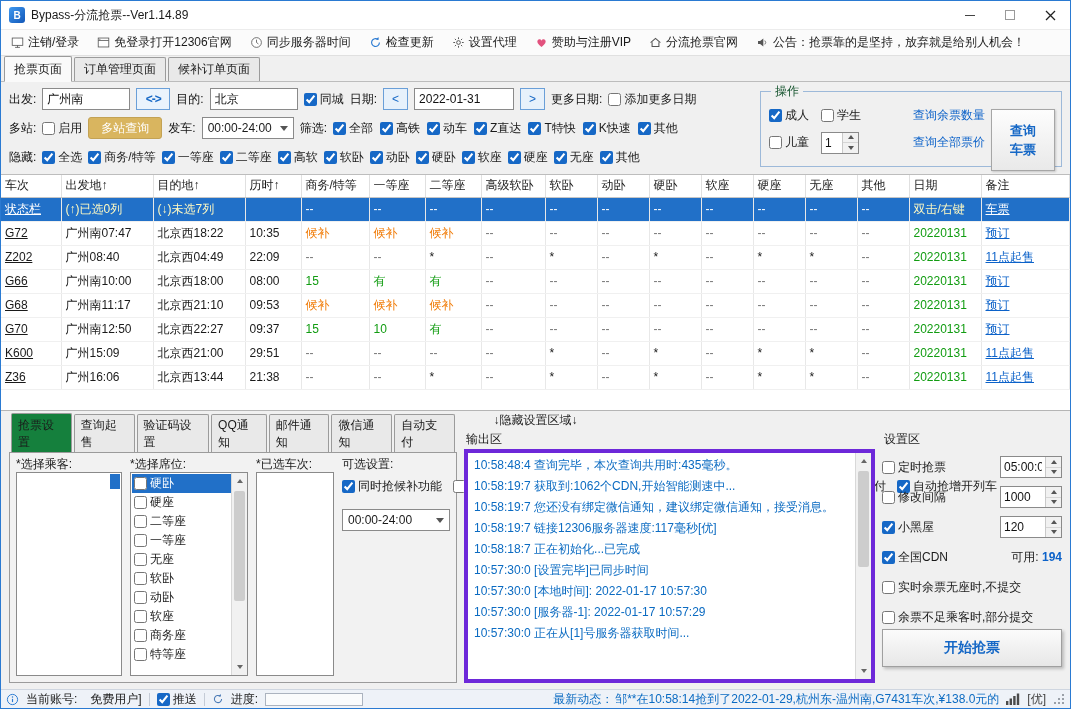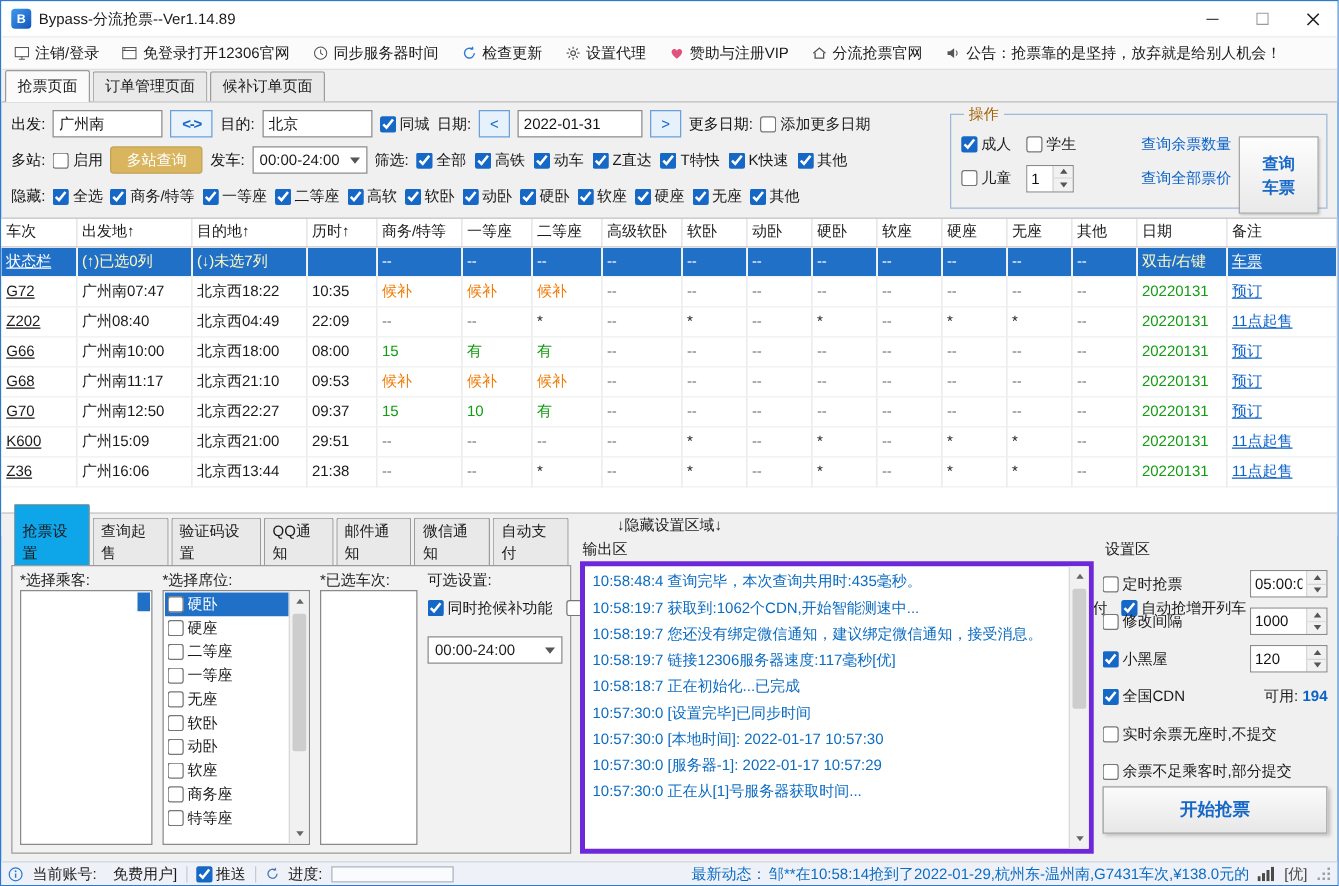--- a/index.html
+++ b/index.html
@@ -35,21 +35,21 @@
 .btn-tan{height:22px;padding:0 12px;border:1px solid #c3a254;background:var(--tan-button,#d9b55f);color:#fff;font:inherit;border-radius:3px;cursor:pointer}
 .combo{height:22px;min-width:92px;border:1px solid #8a8a8a;background:#fff;display:inline-flex;align-items:center;gap:6px;padding:0 5px;cursor:pointer}
 .combo .arrow{margin-left:auto;width:0;height:0;border-left:4px solid transparent;border-right:4px solid transparent;border-top:5px solid #555}
 .chk{display:inline-flex;align-items:center;gap:3px;cursor:pointer;white-space:nowrap}
 .chk input{width:13px;height:13px;margin:0;accent-color:var(--accent,#1668c6)}
 .chkgroup{display:inline-flex;gap:7px;}
 .dim{color:#888}
 
 
 .op-group{position:absolute;top:1px;right:8px;width:302px;height:84px;border:1px solid #9db9d9;padding:2px 76px 2px 8px}
-.op-group legend{padding:0 4px;margin-left:2px;color:#a16207}
+.op-group legend{padding:0 4px;margin-left:2px;color:#14532d}
 .op-row{display:flex;align-items:center;gap:12px;height:27px}
 .op-link{color:var(--link,#0c62c9);cursor:pointer;margin-left:auto}
 .btn-query{position:absolute;top:9px;right:6px;width:64px;height:62px;border:1px solid #a6a6a6;background:linear-gradient(#fdfdfd,#e9e9e9);color:var(--accent,#1668c6);font:inherit;font-size:13px;font-weight:700;line-height:19px;cursor:pointer;padding:0 13px;box-shadow:1px 1px 2px rgba(0,0,0,.18)}
 
 
 .spinbox{display:inline-flex;height:22px;border:1px solid #8a8a8a;background:#fff}
 .spinbox input{border:none;font:inherit;padding:0 3px;width:100%;min-width:0;color:#111}
 .spin-btns{width:16px;display:flex;flex-direction:column;border-left:1px solid #c9c9c9;flex:0 0 auto}
 .spin-up,.spin-down{flex:1;display:flex;align-items:center;justify-content:center;background:#f1f1f1;cursor:pointer}
 .spin-up{border-bottom:1px solid #d5d5d5}
@@ -71,21 +71,21 @@
 tr.selected td.train,tr.selected td.link,tr.selected td.c-dash,tr.selected td.c-orange,tr.selected td.c-green{color:#fff}
 
 
 .divider{height:18px;display:flex;align-items:center;justify-content:center;flex:0 0 auto;color:#222;cursor:pointer;background:#f0f0f0}
 
 
 .bottom{flex:1;display:flex;gap:7px;padding:2px 8px 6px;min-height:0}
 .left-panel{width:448px;display:flex;flex-direction:column;min-height:0;flex:0 0 auto}
 .sub-tabs{display:flex;align-items:flex-end;height:22px;padding-left:2px;flex:0 0 auto}
 .stab{border:1px solid #9b9b9b;border-bottom:none;background:#e9e9e9;padding:2px 6px;margin-right:2px;cursor:pointer;border-radius:2px 2px 0 0}
-.stab.active{background:#0ea5e9;padding-top:13px}
+.stab.active{background:#15803d;padding-top:3px}
 .left-body{flex:1;border:1px solid #9b9b9b;background:#f2f2f2;margin-top:-1px;display:flex;gap:8px;padding:3px 6px 6px;min-height:0}
 .col{display:flex;flex-direction:column;min-height:0}
 .col-label{height:16px;flex:0 0 auto}
 .col-pass{width:106px}
 .col-seat{width:118px}
 .col-train{width:78px}
 .col-opt{flex:1;min-width:0}
 .listbox{flex:1;border:1px solid #8a8a8a;background:#fff;position:relative;overflow:hidden}
 .psel{position:absolute;top:1px;right:1px;width:10px;height:15px;background:var(--selected-row,#2170c8)}
 .seat-items{position:absolute;inset:1px 16px 1px 1px}

